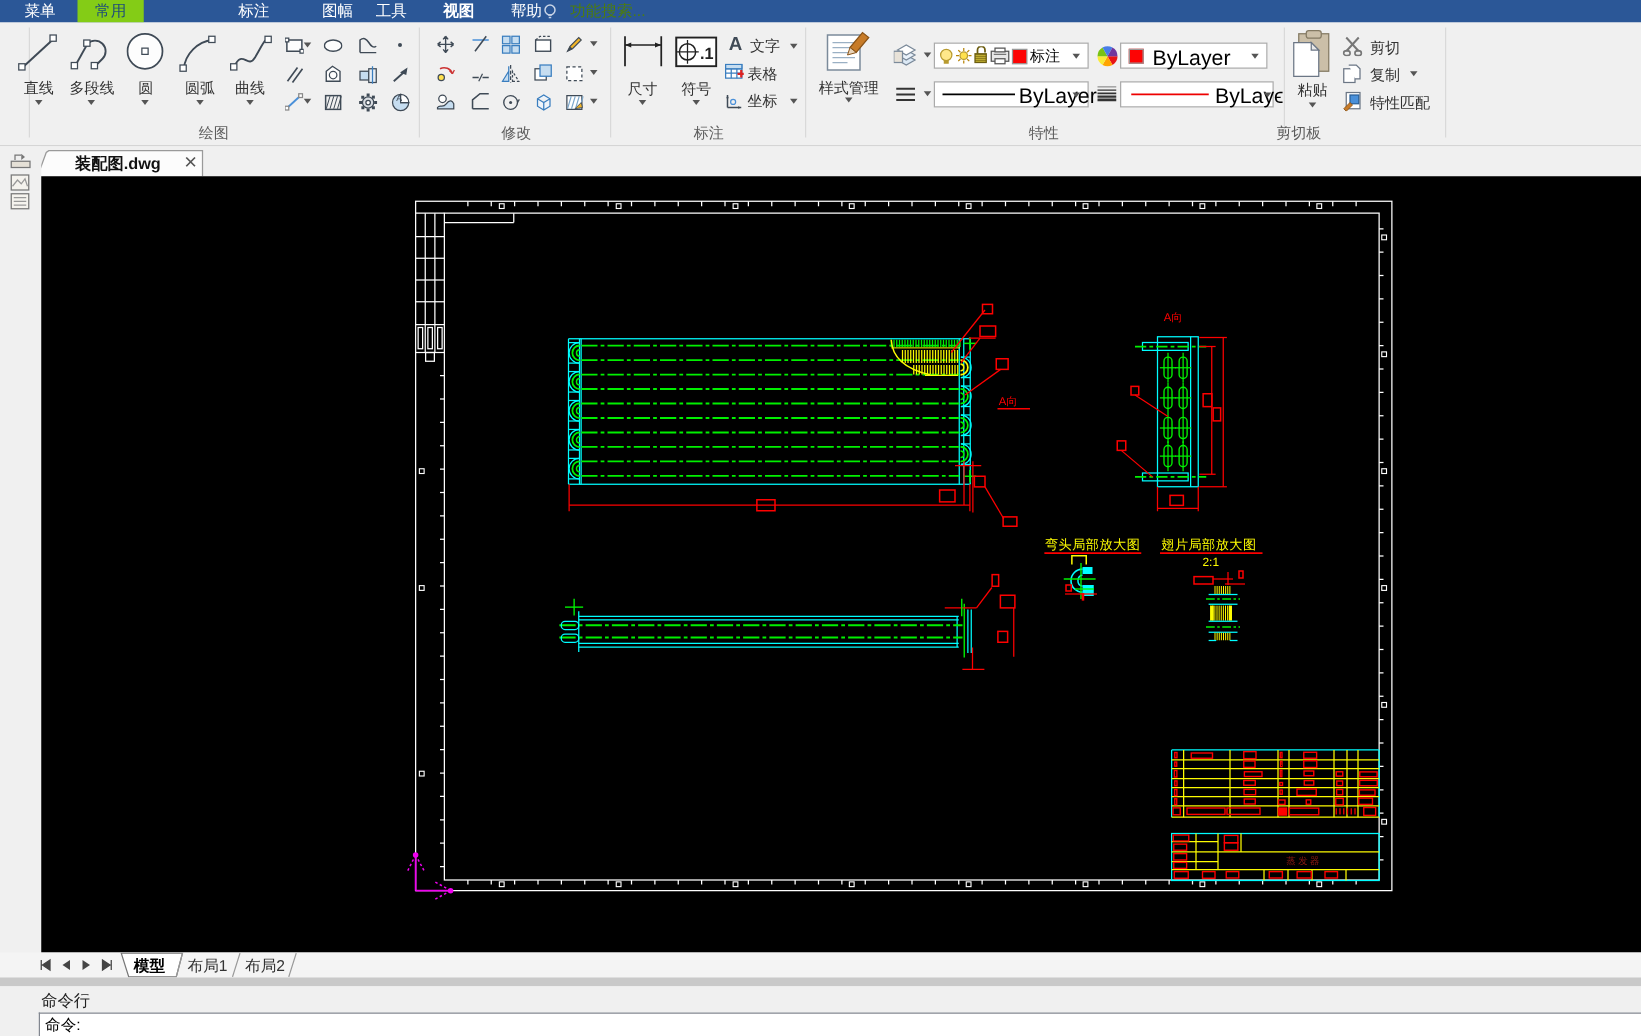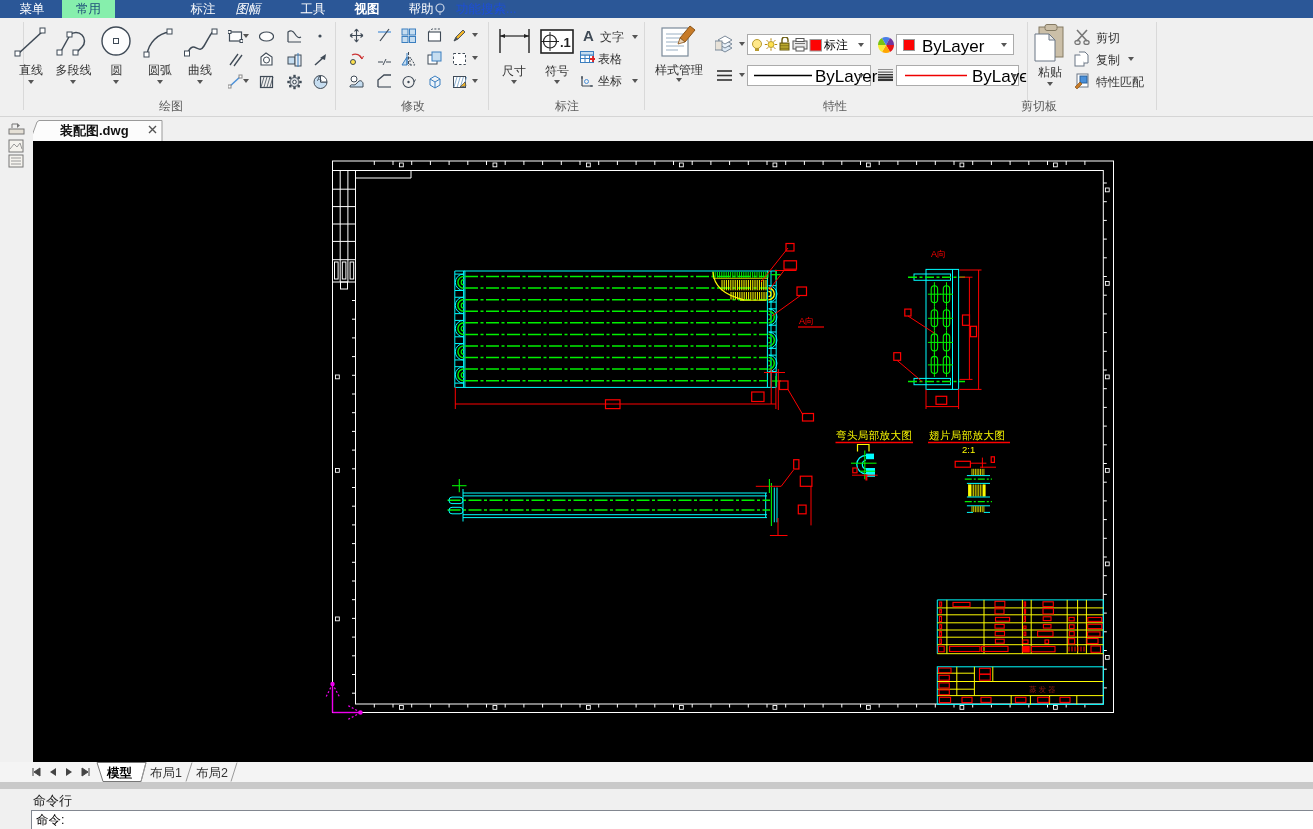--- a/index.html
+++ b/index.html
@@ -1,20 +1,20 @@
 <!DOCTYPE html>
 <html><head><meta charset="utf-8">
 <style>
 *{margin:0;padding:0;box-sizing:border-box;}
 html,body{width:1313px;height:829px;overflow:hidden;background:#f0f0f0;
  font-family:"Liberation Sans",sans-serif;}
 .abs{position:absolute;}
 #menubar{position:absolute;left:0;top:0;width:1313px;height:18px;background:#2b5797;}
 .mi{position:absolute;top:0;height:18px;line-height:18px;color:#fff;font-size:12.5px;text-align:center;}
-.mi.act{background:#86efac;color:#1e4e79;}
+.mi.act{background:#84cc16;color:#1e4e79;}
 #ribbon{position:absolute;left:0;top:18px;width:1313px;height:99px;background:#f0f0f0;border-bottom:1px solid #d5d5d5;}
 .sep{position:absolute;top:22px;height:88px;width:1px;background:#d9d9d9;}
 .slabel{position:absolute;top:98px;font-size:12px;color:#5c5c5c;width:80px;text-align:center;}
 .biglabel{position:absolute;font-size:12px;color:#333;text-align:center;}
 .dar{position:absolute;width:0;height:0;border-left:3.5px solid transparent;border-right:3.5px solid transparent;border-top:4px solid #555;}
 .combo{position:absolute;height:21px;background:#fff;border:1px solid #ababab;}
 .cbtext{position:absolute;font-size:17px;color:#000;top:2px;}
 #tabbar{position:absolute;left:0;top:117px;width:1313px;height:24px;background:#f0f0f0;}
 #sidebar{position:absolute;left:0;top:117px;width:33px;height:645px;background:#f0f0f0;}
 #canvas{position:absolute;left:33px;top:141px;width:1280px;height:621px;background:#000;}
@@ -22,30 +22,30 @@
 #strip1{position:absolute;left:0;top:782px;width:1313px;height:7px;background:#c9c9c9;}
 #cmdpanel{position:absolute;left:0;top:789px;width:1313px;height:21px;background:#f0f0f0;}
 #cmdline{position:absolute;left:31px;top:810px;width:1282px;height:19px;background:#fff;border-top:1px solid #828790;border-left:1px solid #828790;}
 text{font-family:"Liberation Sans",sans-serif;}
 </style></head><body>
 
 <div id="menubar"></div>
 <div class="mi" style="left:8px;width:48px;">菜单</div>
 <div class="mi" style="left:117px;width:48px;margin-top:20px;">插入</div>
 <div class="mi" style="left:179px;width:48px;">标注</div>
-<div class="mi" style="left:224px;width:48px;font-style:italic;">图幅</div>
+<div class="mi" style="left:246px;width:48px;">图幅</div>
 <div class="mi" style="left:289px;width:48px;">工具</div>
 <div class="mi" style="left:343px;width:48px;font-weight:bold;">视图</div>
 <div class="mi" style="left:397px;width:48px;">帮助</div>
 <div class="mi act" style="left:62px;width:53px;">常用</div>
 <svg class="abs" style="left:434px;top:3px;" width="12" height="13" viewBox="0 0 12 13">
     <circle cx="6" cy="5" r="4" fill="none" stroke="#c8d4e6" stroke-width="1.2"></circle>
     <path d="M4.5,9 L7.5,9 M5,11 L7,11" stroke="#c8d4e6" stroke-width="1.1"></path>
   </svg>
-<div class="mi" style="left:456px;width:80px;color:#1d4ed8;text-align:left;">功能搜索...</div>
+<div class="mi" style="left:456px;width:80px;color:#4d7c0f;text-align:left;">功能搜索...</div>
 <div id="ribbon"></div>
 <div class="sep" style="left:23px;"></div>
 <div class="sep" style="left:335px;"></div>
 <div class="sep" style="left:488px;"></div>
 <div class="sep" style="left:644px;"></div>
 <div class="sep" style="left:1027px;"></div>
 <div class="sep" style="left:1156px;"></div>
 <div class="slabel" style="left:131px;">绘图</div>
 <div class="slabel" style="left:373px;">修改</div>
 <div class="slabel" style="left:527px;">标注</div>

